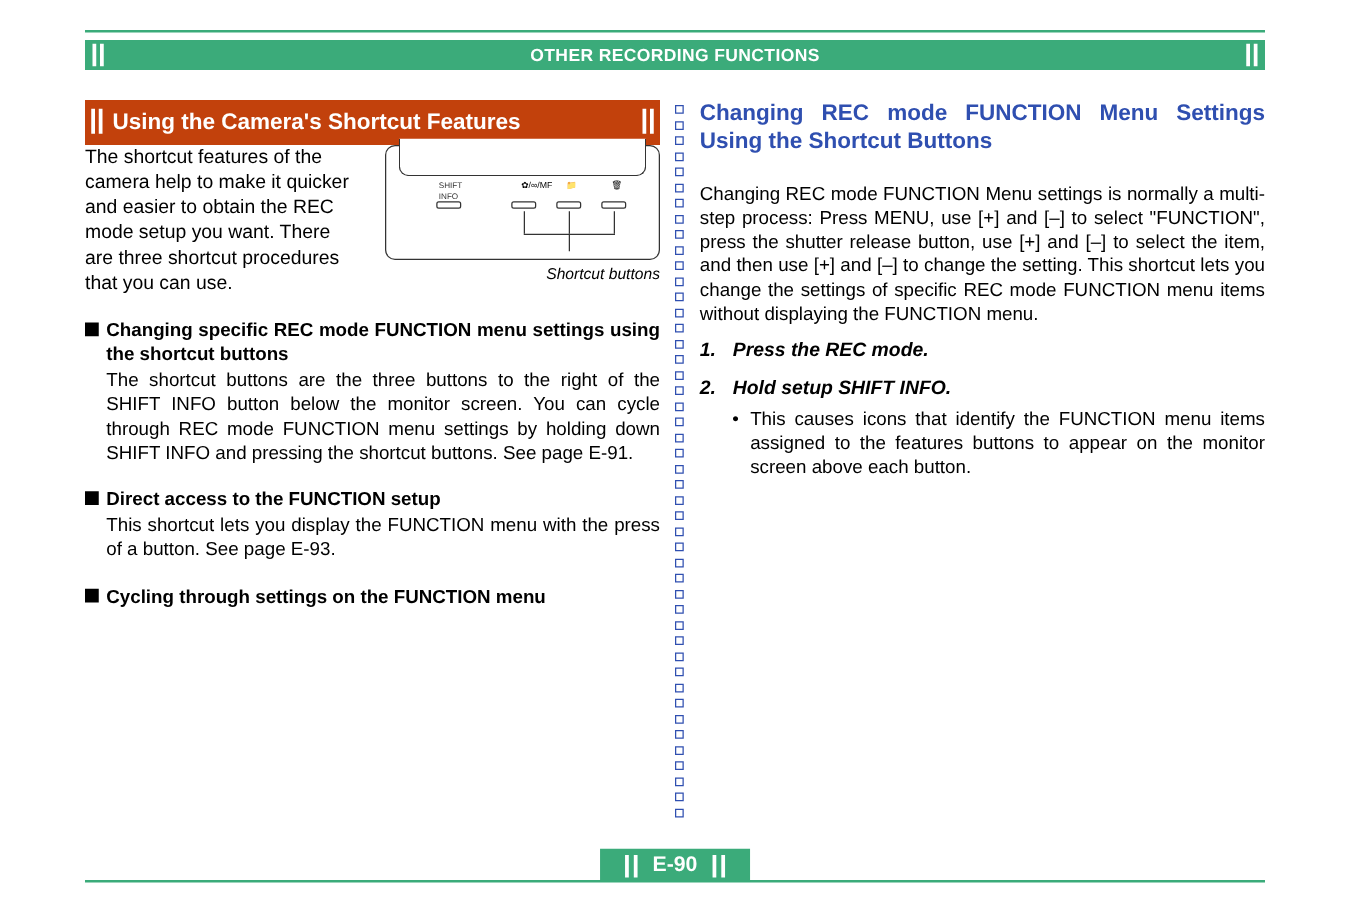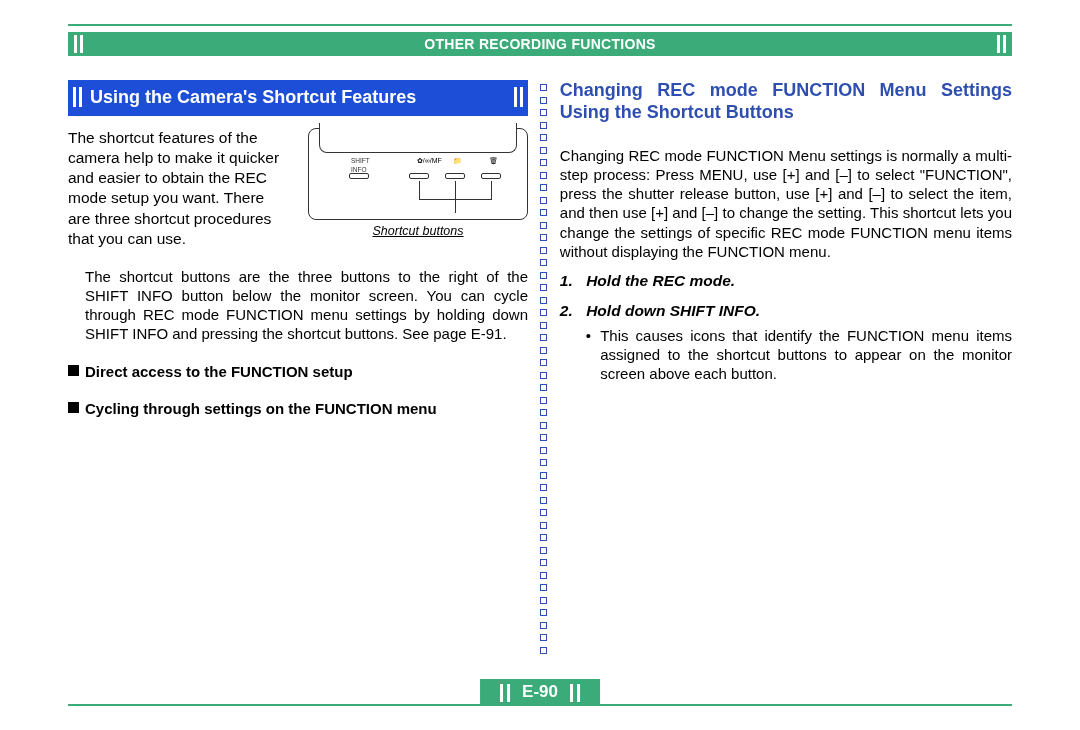--- a/index.html
+++ b/index.html
@@ -49,53 +49,53 @@
   .col-left { margin-right: 12px; }
   .col-right { margin-left: 12px; }
   .divider-col {
     width: 8px;
     display: flex; flex-direction: column; align-items: center;
     padding-top: 4px;
   }
   .sq { width: 7px; height: 7px; border: 1.5px solid #2f4fb0; margin-bottom: 5.5px; }
 
   .blue-heading {
-    background: #1d4ed8; color: #fff;
+    background: #c2410c; color: #fff;
     font-weight: bold; font-size: 18px;
     padding: 6px 10px 7px 10px;
     display: flex; align-items: center;
     position: relative;
   }
   .blue-heading .hb { position:absolute; top:7px; height:20px; width:3px; background:#fff;}
   .blue-heading .hb.l1{left:5px;} .blue-heading .hb.l2{left:11px;}
   .blue-heading .hb.r1{right:5px;} .blue-heading .hb.r2{right:11px;}
   .blue-heading span { padding: 0 12px; }
 
-  .lead-row { display: flex; gap: 24px; margin-top: 12px; }
+  .lead-row { display: flex; gap: 24px; margin-top: 0; }
   .lead-text { width: 228px; font-size: 15.5px; line-height: 1.3; }
   .diagram {
     width: 220px; height: 92px; border: 1.5px solid #333; border-radius: 8px;
     position: relative; background:#fff;
   }
   .diagram .inner {
     position:absolute; left:10px; top:-6px; width:198px; height:30px;
     border:1.5px solid #333; border-top:none; border-radius: 0 0 8px 8px;
     background:#fff;
   }
   .diagram .lbl { position:absolute; font-size:6.5px; color:#333; }
   .diagram .lbl.s1{left:42px; top:28px;} .diagram .lbl.s2{left:42px; top:37px;}
   .diagram .ic { position:absolute; font-size:7px; top:28px;}
   .diagram .ic.i1{left:108px;} .diagram .ic.i2{left:144px;} .diagram .ic.i3{left:180px;}
   .diagram .btn { position:absolute; width:20px; height:6px; border:1px solid #333; border-radius:2px; top:44px;}
   .diagram .btn.b0{left:40px;} .diagram .btn.b1{left:100px;} .diagram .btn.b2{left:136px;} .diagram .btn.b3{left:172px;}
   .diagram .ln{position:absolute; width:1px; background:#333; top:52px; height:18px;}
   .diagram .ln.l1{left:110px;} .diagram .ln.l2{left:146px;} .diagram .ln.l3{left:182px;}
   .diagram .hln{position:absolute; height:1px; background:#333; top:70px; left:110px; width:73px;}
   .diagram .vln{position:absolute; width:1px; background:#333; top:70px; left:146px; height:14px;}
-  .diagram-caption { font-style: italic; font-size: 12.5px; text-align:center; margin-top:3px; width:220px;text-decoration:underline;}
+  .diagram-caption { font-style: italic; font-size: 12.5px; text-align:right; margin-top:3px; width:220px;}
 
   .sec { margin-top: 18px; text-align: justify; }
   .sec-head { font-weight: bold; display:flex; }
   .sec-head .sqmark { width:11px; height:11px; background:#000; margin-right:6px; margin-top:3px; flex-shrink:0;}
   .sec-head .ht { text-align: justify; flex:1;}
   .sec-body { padding-left: 17px; margin-top:2px;}
 
   .right-heading {
     color: #2f4fb0; font-weight: bold; font-size: 18px;
     line-height: 1.22; text-align: justify; text-align-last: left;
@@ -164,28 +164,33 @@
               <div class="ln l2"></div>
               <div class="ln l3"></div>
             <div class="hln"></div>
               <div class="vln"></div>
           </div>
           <div class="diagram-caption">Shortcut buttons</div>
         </div>
       </div>
 
       <div class="sec">
+        <div class="sec-head">
+            <div class="sqmark"></div>
+          <div class="ht">Changing specific REC mode FUNCTION menu settings using the shortcut buttons</div>
+          </div>
         <div class="sec-body">The shortcut buttons are the three buttons to the right of the SHIFT INFO button below the monitor screen. You can cycle through REC mode FUNCTION menu settings by holding down SHIFT INFO and pressing the shortcut buttons. See page E-91.</div>
       </div>
 
       <div class="sec">
         <div class="sec-head">
             <div class="sqmark"></div>
           <div class="ht">Direct access to the FUNCTION setup</div>
           </div>
+        <div class="sec-body">This shortcut lets you display the FUNCTION menu with the press of a button. See page E-93.</div>
       </div>
 
       <div class="sec">
         <div class="sec-head">
             <div class="sqmark"></div>
           <div class="ht">Cycling through settings on the FUNCTION menu</div>
           </div>
       </div>
     </div>
 
@@ -236,29 +241,29 @@
         <div class="sq"></div>
         <div class="sq"></div>
       <div class="sq"></div>
     </div>
 
     <div class="col col-right">
       <div class="right-heading">Changing REC mode FUNCTION Menu Settings Using the Shortcut Buttons</div>
       <div class="right-para">Changing REC mode FUNCTION Menu settings is normally a multi-step process: Press MENU, use [+] and [–] to select "FUNCTION", press the shutter release button, use [+] and [–] to select the item, and then use [+] and [–] to change the setting. This shortcut lets you change the settings of specific REC mode FUNCTION menu items without displaying the FUNCTION menu.</div>
       <div class="step">
         <span class="num">1.</span>
-        <span>Hold the REC mode.</span>
+        <span>Press the REC mode.</span>
       </div>
       <div class="step">
         <span class="num">2.</span>
-        <span>Hold down SHIFT INFO.</span>
+        <span>Hold setup SHIFT INFO.</span>
       </div>
       <div class="bullet-row">
         <div class="dot">•</div>
-        <div>This causes icons that identify the FUNCTION menu items assigned to the shortcut buttons to appear on the monitor screen above each button.</div>
+        <div>This causes icons that identify the FUNCTION menu items assigned to the features buttons to appear on the monitor screen above each button.</div>
       </div>
     </div>
 
   </div>
 
   <div class="page-num">
     <div class="pb"></div>
       <div class="pb"></div>
     <div class="pt">E-90</div>
     <div class="pb"></div>

